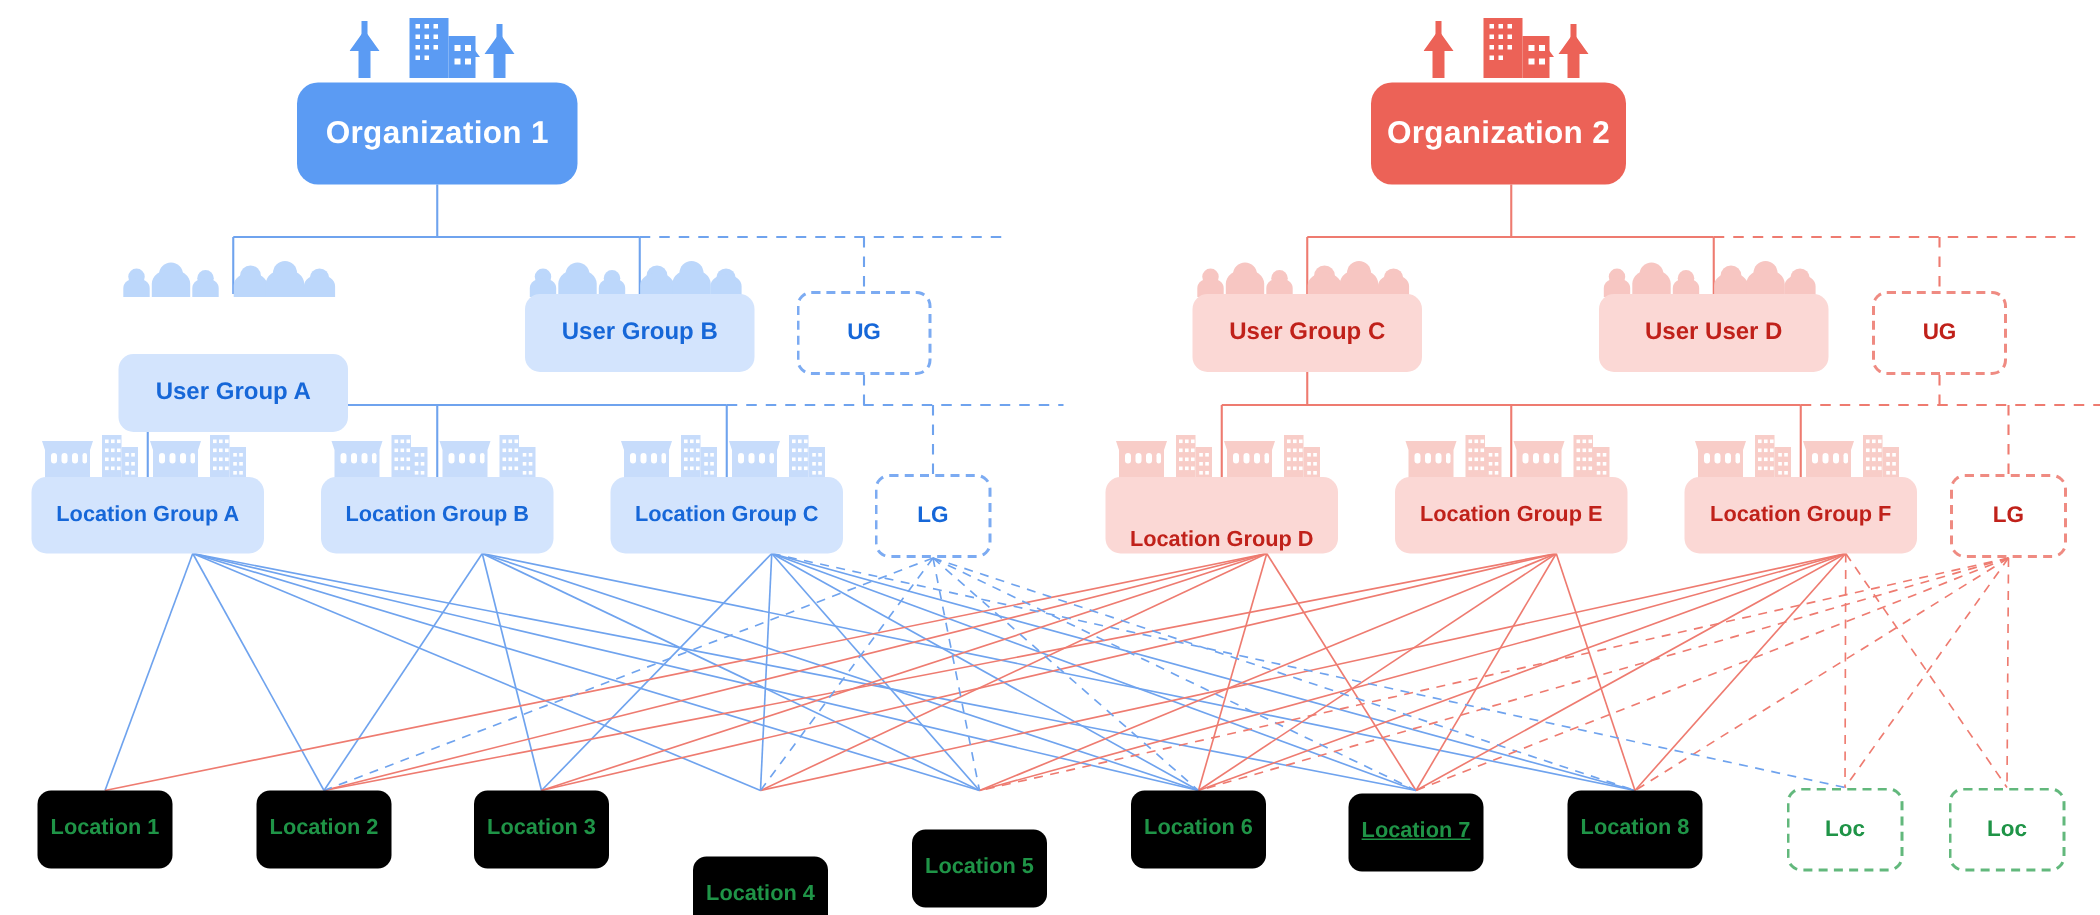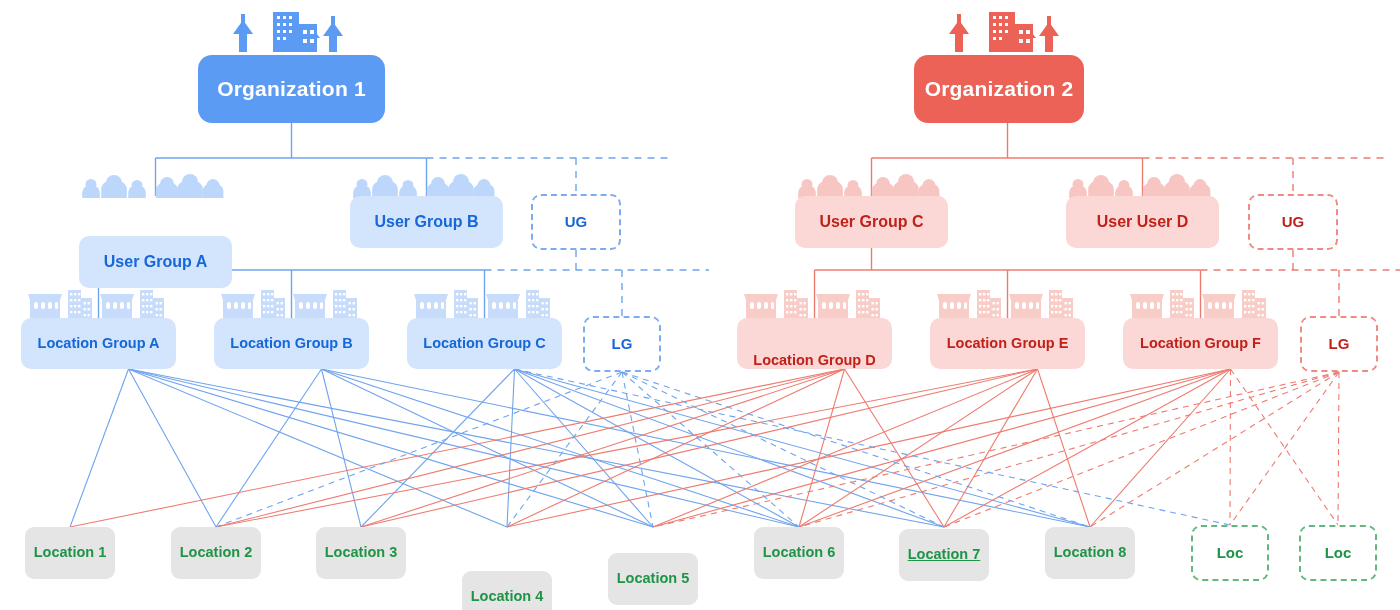--- a/index.html
+++ b/index.html
@@ -21,21 +21,21 @@
   .grp.blue{background:#d3e4fd;color:#1667d8;}
   .grp.red{background:#fbd8d5;color:#c0211a;}
 
   
   .ghost{border-radius:10px;font-weight:700;font-size:15px;background:transparent;}
   .ghost.blue{border:2px dashed #7cabf2;color:#1667d8;}
   .ghost.red{border:2px dashed #ef8b82;color:#c0211a;}
   .ghost.green{border:2px dashed #62b87c;color:#1f9447;}
 
   
-  .loc{border-radius:9px;background:#e5e5e5;color:#1f9447;font-weight:700;font-size:14.5px;}
+  .loc{border-radius:9px;background:#000000;color:#1f9447;font-weight:700;font-size:14.5px;}
 
   .iconrow{position:absolute;display:flex;align-items:flex-end;justify-content:center;gap:5px;pointer-events:none;}
 </style>
 </head>
 <body>
 
 <div id="stage">
   <svg id="edges" viewBox="0 0 1400 610">
       <polyline points="291.5,123 291.5,158" fill="none" stroke="#6fa3ee" stroke-width="1.4"></polyline>
       <polyline points="155.5,158 426.5,158" fill="none" stroke="#6fa3ee" stroke-width="1.4"></polyline>

